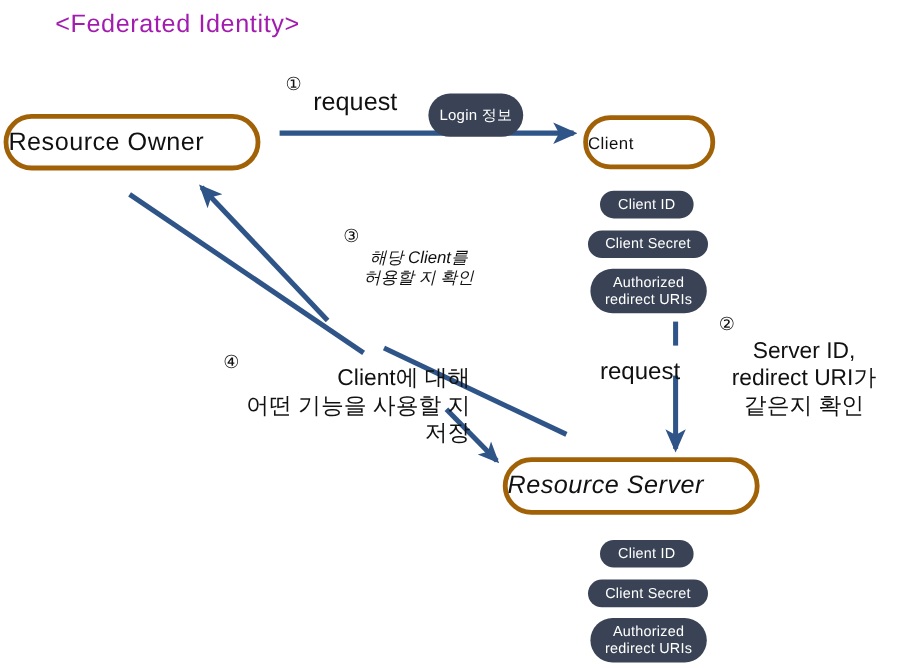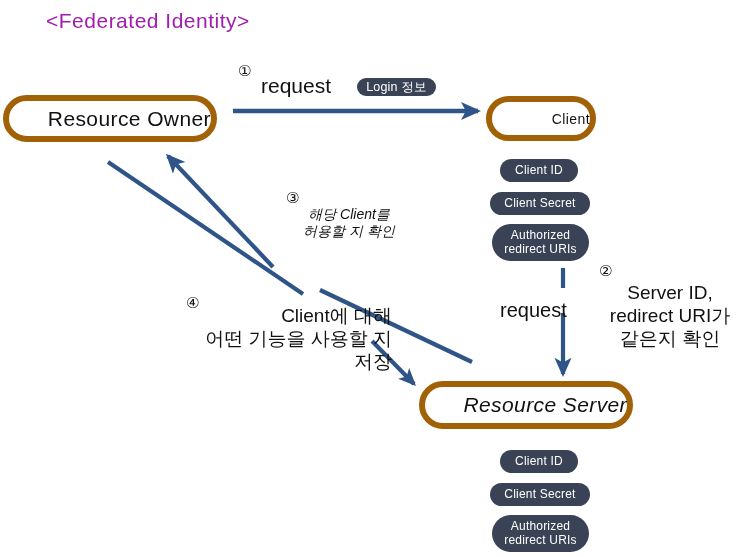--- a/index.html
+++ b/index.html
@@ -23,26 +23,26 @@
     top: 9px;
     font-size: 21px;
     color: #a21caf;
     letter-spacing: 0.5px;
     white-space: nowrap;
   }
 
   
   .entity {
     box-sizing: border-box;
-    border: 6px solid #a16207;
+    border: 4px solid #a16207;
     border-radius: 999px;
     background: #ffffff;
     display: flex;
     align-items: center;
-    justify-content: flex-end;
+    justify-content: flex-start;
     color: #111111;
     letter-spacing: 0.4px;
   }
   .entity-ro  { left: 3px;   top: 95px;  width: 214px; height: 47px; font-size: 21px; }
   .entity-cl  { left: 486px; top: 96px;  width: 110px; height: 45px; font-size: 14px; }
   .entity-rs  { left: 419px; top: 381px; width: 214px; height: 48px; font-size: 21px; font-style: italic; }
 
   
   .pill {
     box-sizing: border-box;
@@ -50,21 +50,21 @@
     color: #ffffff;
     border-radius: 999px;
     display: flex;
     align-items: center;
     justify-content: center;
     text-align: center;
     line-height: 1.12;
     font-size: 12px;
     letter-spacing: 0.2px;
   }
-  .pill-login   { left: 357px; top: 78px;  width: 79px;  height: 18px; font-size: 12.5px; }
+  .pill-login   { left: 357px; top: 78px;  width: 79px;  height: 36px; font-size: 12.5px; }
   .pill-c-id    { left: 500px; top: 159px; width: 78px;  height: 23px; }
   .pill-c-sec   { left: 490px; top: 192px; width: 100px; height: 23px; }
   .pill-c-uri   { left: 492px; top: 224px; width: 97px;  height: 37px; }
   .pill-s-id    { left: 500px; top: 450px; width: 78px;  height: 23px; }
   .pill-s-sec   { left: 490px; top: 483px; width: 100px; height: 23px; }
   .pill-s-uri   { left: 492px; top: 515px; width: 97px;  height: 37px; }
 
   
   #arrows {
     position: absolute;

